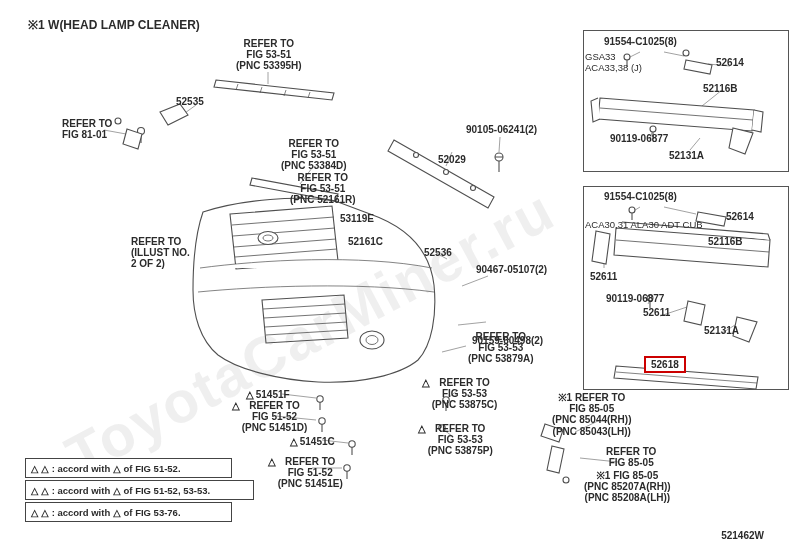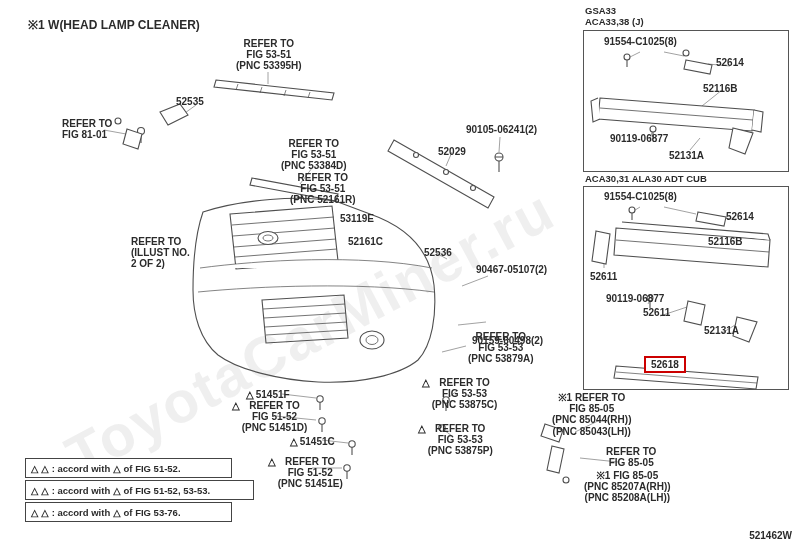--- a/index.html
+++ b/index.html
@@ -16,42 +16,42 @@
     color:rgba(110,110,110,0.11);
     transform:rotate(-28deg); transform-origin:left top;
     pointer-events:none; letter-spacing:2px;
   }
   .note-topleft {
     position:absolute; left:28px; top:16px; z-index:4;
     font-size:12px; font-weight:700;
   }
   .vbox { position:absolute; border:1.4px solid #555; z-index:2; background:transparent; }
   .vbox-header {
-    position:absolute; z-index:4; font-size:9.5px; font-weight:700;
-    line-height:1.15; white-space:pre-line;
+    position:absolute; z-index:4; font-size:9.5px; font-weight:400;
+    line-height:1.15; white-space:pre-line;margin-top:46px;
   }
   .labels-layer, .legend-layer, .vbox-layer { position:absolute; inset:0; z-index:4; pointer-events:none; }
   .label {
     position:absolute; display:flex; align-items:flex-start; gap:2px;
     font-size:10px; font-weight:700; line-height:1.12;
     white-space:pre-line; text-align:center; pointer-events:auto;
   }
   .label.left { text-align:left; }
   .label .txt { display:block; }
   .label.highlight .txt {
     border:2px solid #cc0000; background:#ffffff; padding:1px 5px;
   }
   .tri { font-size:10px; line-height:1.1; }
   .legend-row {
     position:absolute; height:20px; border:1.2px solid #444; background:#fff;
     display:flex; align-items:center; gap:3px; padding:0 5px;
     font-size:9.5px; font-weight:700; white-space:nowrap; pointer-events:auto;
   }
   .diagram-code {
-    position:absolute; right:4px; bottom:8px; z-index:4;
+    position:absolute; right:32px; bottom:8px; z-index:4;
     font-size:10px; font-weight:700;
   }
 </style>
 </head>
 <body>
 
 <div class="stage">
 
   <svg class="art" width="796" height="549" viewBox="0 0 796 549" xmlns="http://www.w3.org/2000/svg">
     <g fill="none" stroke="#8a8a8a" stroke-width="0.8">
@@ -182,21 +182,21 @@
       <div class="label left" style="left: 62px; top: 118px;"><span class="txt">REFER TO
 FIG 81-01</span></div>
       <div class="label" style="left: 281px; top: 138px;"><span class="txt">REFER TO
 FIG 53-51
 (PNC 53384D)</span></div>
       <div class="label" style="left: 290px; top: 172px;"><span class="txt">REFER TO
 FIG 53-51
 (PNC 52161R)</span></div>
       <div class="label" style="left: 316px; top: 213px; margin-left: 24px;"><span class="txt">53119E</span></div>
       <div class="label" style="left: 348px; top: 236px;"><span class="txt">52161C</span></div>
-      <div class="label" style="left: 438px; top: 146px; justify-content: center;"><span class="txt">52029</span></div>
+      <div class="label" style="left: 438px; top: 154px; justify-content: center;"><span class="txt">52029</span></div>
       <div class="label" style="left: 466px; top: 124px;"><span class="txt">90105-06241(2)</span></div>
       <div class="label" style="left: 424px; top: 247px;"><span class="txt">52536</span></div>
       <div class="label" style="left: 476px; top: 264px;"><span class="txt">90467-05107(2)</span></div>
       <div class="label left" style="left: 131px; top: 236px;"><span class="txt">REFER TO
 (ILLUST NO.
 2 OF 2)</span></div>
       <div class="label" style="left: 472px; top: 311px; margin-top: 24px;"><span class="txt">90159-60498(2)</span></div>
       <div class="label" style="left: 468px; top: 331px;"><span class="txt">REFER TO
 FIG 53-53
 (PNC 53879A)</span></div>

